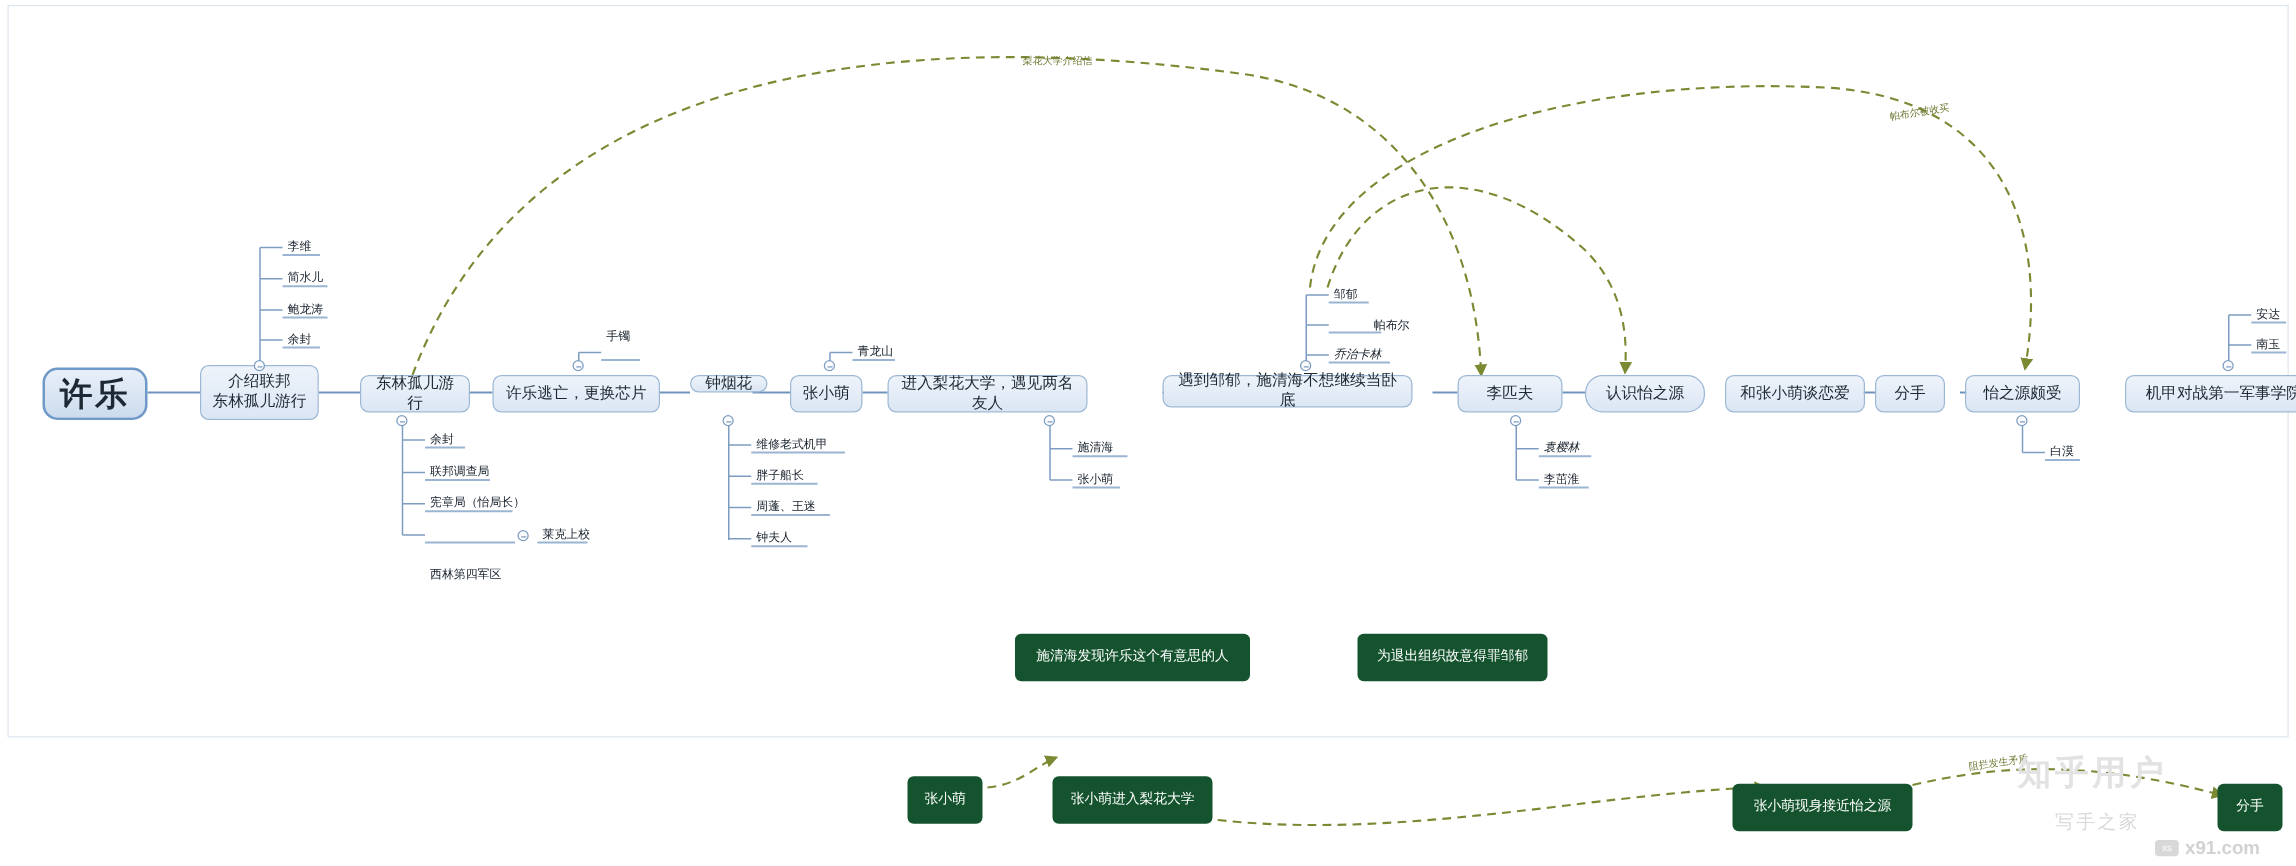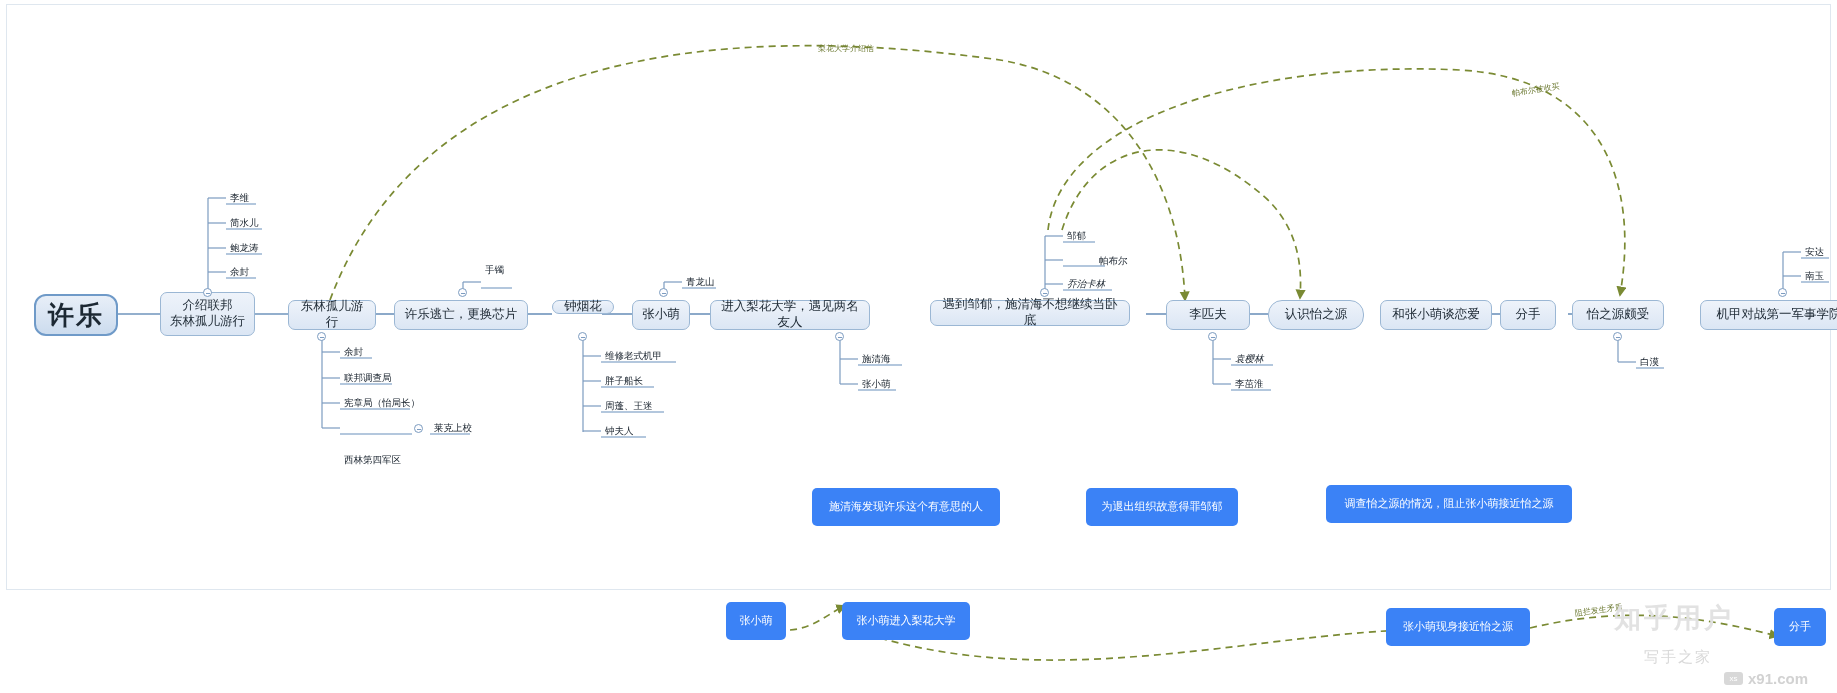--- a/index.html
+++ b/index.html
@@ -38,29 +38,30 @@
     color:#16202b;
     white-space:nowrap;
     padding-bottom:1px;
     line-height:11px;
   }
   .leaf .txt{position:relative;display:inline-block;padding:0 2px;}
 
   
   .pill{
     position:absolute;
-    background:#3b82f6;
+    background:#14532d;
     border-radius:5px;
     color:#ffffff;
     font-size:11px;
     display:flex;align-items:center;justify-content:center;
     padding:19px 8px;
     white-space:nowrap;
     box-sizing:border-box;
     line-height:1.2;
+    margin-top:19px;
   }
 
   
   .arc-label{
     position:absolute;
     font-size:8px;
     color:#6d7a33;
     white-space:nowrap;
     transform-origin:left center;
   }
@@ -301,21 +302,20 @@
   <div class="leaf" style="left:1803px;top:270px;"><span class="txt">南玉</span></div>
 
   <div class="arc-label" style="left:818px;top:43px;">梨花大学介绍信</div>
   <div class="arc-label" style="left:1512px;top:88px;transform:rotate(-9deg);">帕布尔被收买</div>
   <div class="arc-label" style="left:1575px;top:608px;transform:rotate(-8deg);">阻拦发生矛盾</div>
 
   <div class="pill" style="left:812px;top:488px;width:188px;height:22px;">施清海发现许乐这个有意思的人</div>
 
   <div class="pill" style="left:1086px;top:488px;width:152px;height:22px;">为退出组织故意得罪邹郁</div>
 
-  <div class="pill" style="left:1326px;top:485px;width:246px;height:22px;">调查怡之源的情况，阻止张小萌接近怡之源</div>
 
   <div class="pill" style="left:726px;top:602px;width:60px;height:22px;">张小萌</div>
 
   <div class="pill" style="left:842px;top:602px;width:128px;height:22px;">张小萌进入梨花大学</div>
 
   <div class="pill" style="left:1386px;top:608px;width:144px;height:22px;">张小萌现身接近怡之源</div>
 
   <div class="pill" style="left:1774px;top:608px;width:52px;height:22px;">分手</div>
 
   <div class="wm-zhihu" style="left:1614px;top:600px;">知乎用户</div>

